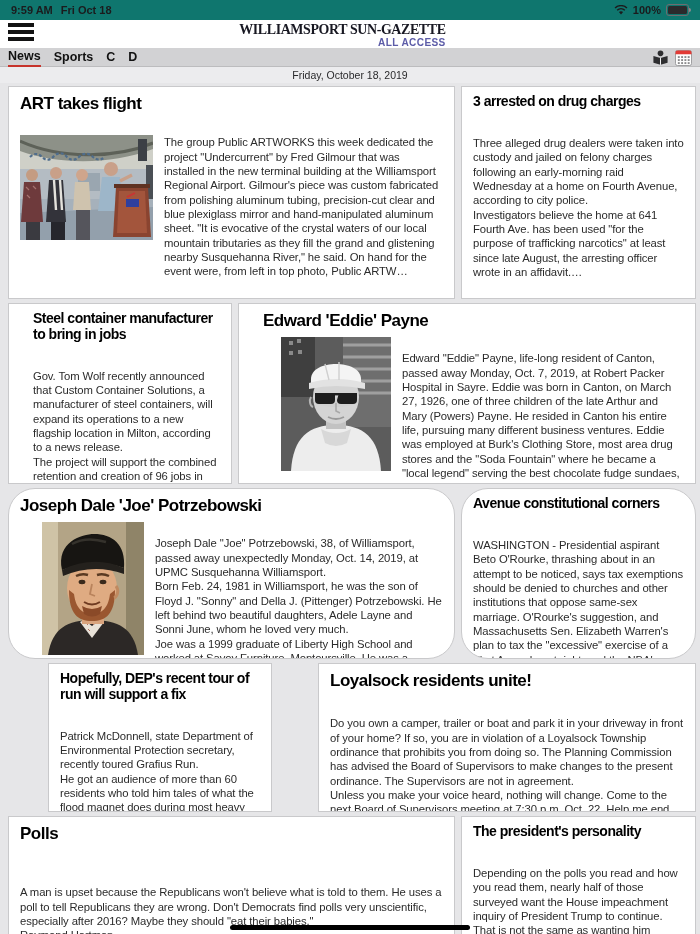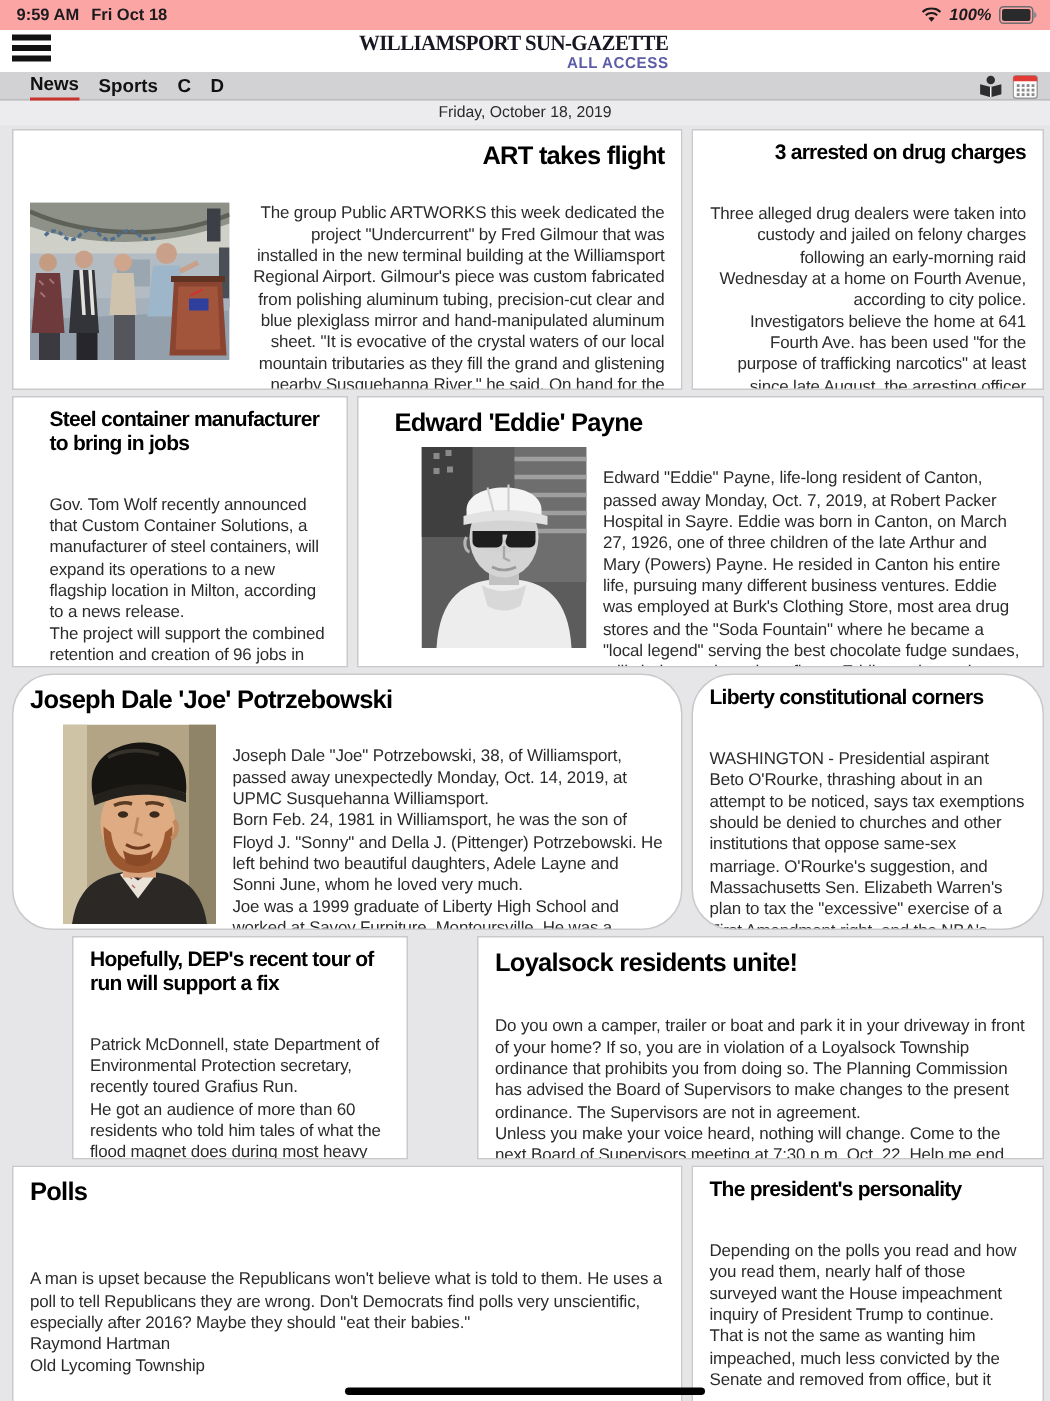--- a/index.html
+++ b/index.html
@@ -4,24 +4,24 @@
 <style>
   html,body{margin:0;padding:0;}
   body{
     width:700px;height:934px;overflow:hidden;position:relative;
     font-family:"Liberation Sans",sans-serif;background:#fff;
     -webkit-font-smoothing:antialiased;
   }
   
   .statusbar{
     height:20px;display:flex;justify-content:space-between;align-items:center;
-    padding:0 11px;font-size:11px;font-weight:600;color:#1b1b1d;background:#fca5a5;
+    padding:0 11px;font-size:11px;font-weight:600;color:#1b1b1d;background:#0f766e;
   }
   .statusbar .left span{margin-right:8px;}
-  .statusbar .right{display:flex;align-items:center;gap:5px;font-style:italic;}
+  .statusbar .right{display:flex;align-items:center;gap:5px;}
   .wifi{width:14px;height:11px;display:inline-block;}
   .battery{width:21px;height:10px;border:1px solid #6d6d70;border-radius:3px;position:relative;display:inline-block;}
   .battery .fill{position:absolute;left:1px;top:1px;bottom:1px;right:1px;background:#2a2a2c;border-radius:1.5px;}
   .battery .nub{position:absolute;right:-3px;top:2.5px;width:2px;height:4px;background:#8a8a8d;border-radius:0 2px 2px 0;}
   
   .header{height:28px;background:#fff;position:relative;}
   .hamburger{position:absolute;left:8px;top:3px;width:28px;height:22px;cursor:pointer;}
   .hamburger i{display:block;width:26px;height:4.2px;background:#121212;margin:0 0 2.6px 0;}
   .masthead{position:absolute;left:0;right:15px;top:0;text-align:center;}
   .masthead .title{
@@ -31,39 +31,39 @@
   .masthead .subtitle{
     font-size:10.5px;font-weight:bold;color:#5c5ca8;letter-spacing:0.4px;
     margin-top:-2px;width:214px;margin-left:auto;margin-right:auto;text-align:right;transform:scaleX(0.96);
   }
   
   .navbar{
     height:18px;background:#d2d2d4;border-bottom:1px solid #bcbcbe;
     display:flex;align-items:center;padding:0 8px;gap:13px;position:relative;
   }
   .navtab{font-size:12.5px;font-weight:bold;color:#111;padding:1px 0 2px 0;cursor:pointer;}
-  .navtab.active{border-bottom:2.5px solid #c7342c;margin-left:12px;}
+  .navtab.active{border-bottom:2.5px solid #c7342c;}
   .nav-icons{position:absolute;right:8px;top:1px;display:flex;gap:6px;align-items:center;}
   .nav-icons svg{display:block;cursor:pointer;}
   
   .datebar{
     height:16px;background:#ececee;display:flex;justify-content:center;align-items:center;
     font-size:10.5px;color:#2a2a2c;
   }
   
   .content{
     height:852px;background:#e6e6e8;box-sizing:border-box;
     padding:3px 4px 0 8px;overflow:hidden;
   }
   .row{display:flex;gap:6px;margin-bottom:4px;}
   .card{
     background:#fff;border:1px solid #c9c9cb;box-sizing:border-box;
     padding:7px 11px;overflow:hidden;position:relative;cursor:pointer;
   }
-  .r1{height:174px;text-align:right;} .r2{height:181px;padding-left:24px;} .r3{height:171px;border-radius:27px;} .r4{height:149px;margin-left:40px;} .r5{height:170px;}
+  .r1{height:213px;} .r2{height:181px;padding-left:24px;} .r3{height:171px;border-radius:27px;} .r4{height:149px;margin-left:40px;} .r5{height:170px;}
   .w-wide{width:447px;flex:none;} .w-rest{flex:1;}
   .w-narrow{width:224px;flex:none;}
   .card h2{
     margin:0;font-size:17px;line-height:1.13;color:#000;letter-spacing:-0.5px;font-weight:bold;
   }
   .card h2.h-sm{font-size:14px;}
   .body{
     font-size:11.3px;line-height:1.27;color:#2b2b2b;letter-spacing:-0.1px;
     white-space:pre-line;margin-top:26px;
   }
@@ -279,21 +279,21 @@
           <path d="M30 22 q14 -8 34 -2" stroke="#35322c" stroke-width="2.4" fill="none"></path>
 
           <path d="M74 64 a5 7 0 0 1 -2 12" stroke="#c08a60" stroke-width="3" fill="none"></path>
         </svg>
         <div class="body">Joseph Dale "Joe" Potrzebowski, 38, of Williamsport, passed away unexpectedly Monday, Oct. 14, 2019, at UPMC Susquehanna Williamsport.
 Born Feb. 24, 1981 in Williamsport, he was the son of Floyd J. "Sonny" and Della J. (Pittenger) Potrzebowski. He left behind two beautiful daughters, Adele Layne and Sonni June, whom he loved very much.
 Joe was a 1999 graduate of Liberty High School and worked at Savoy Furniture, Montoursville. He was a performer at heart…</div>
       </div>
     </section>
     <section class="card r3 w-rest">
-      <h2 class="h-sm">Liberty constitutional corners</h2>
+      <h2 class="h-sm">Avenue constitutional corners</h2>
       <div class="body">WASHINGTON - Presidential aspirant Beto O'Rourke, thrashing about in an attempt to be noticed, says tax exemptions should be denied to churches and other institutions that oppose same-sex marriage. O'Rourke's suggestion, and Massachusetts Sen. Elizabeth Warren's plan to tax the "excessive" exercise of a First Amendment right, and the NBA's painful lesson about the perils of mo…</div>
     </section>
   </div>
 
   <div class="row">
     <section class="card r4 w-narrow">
       <h2 class="h-sm">Hopefully, DEP's recent tour of run will support a fix</h2>
       <div class="body">Patrick McDonnell, state Department of Environmental Protection secretary, recently toured Grafius Run.
 He got an audience of more than 60 residents who told him tales of what the flood magnet does during most heavy rain storms and sustained downpours.
 He boosted morale, he brought hope, expr…</div>

